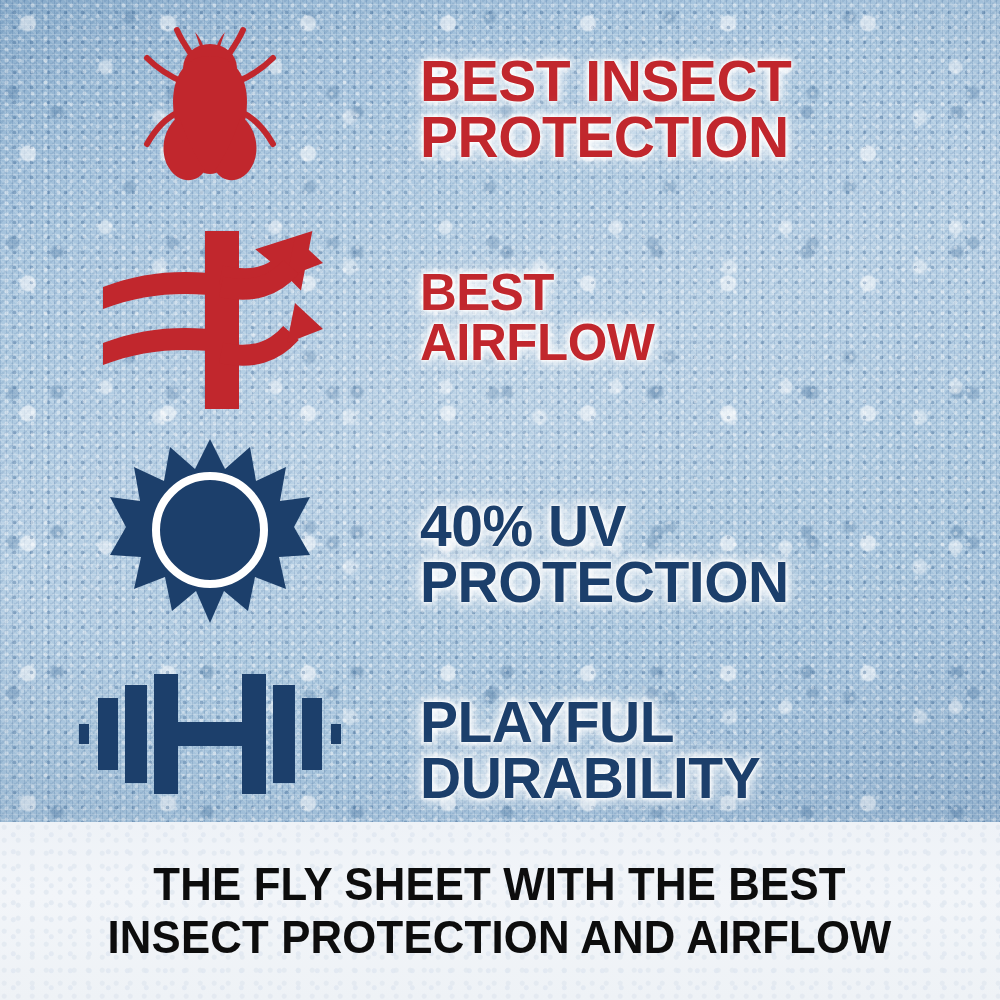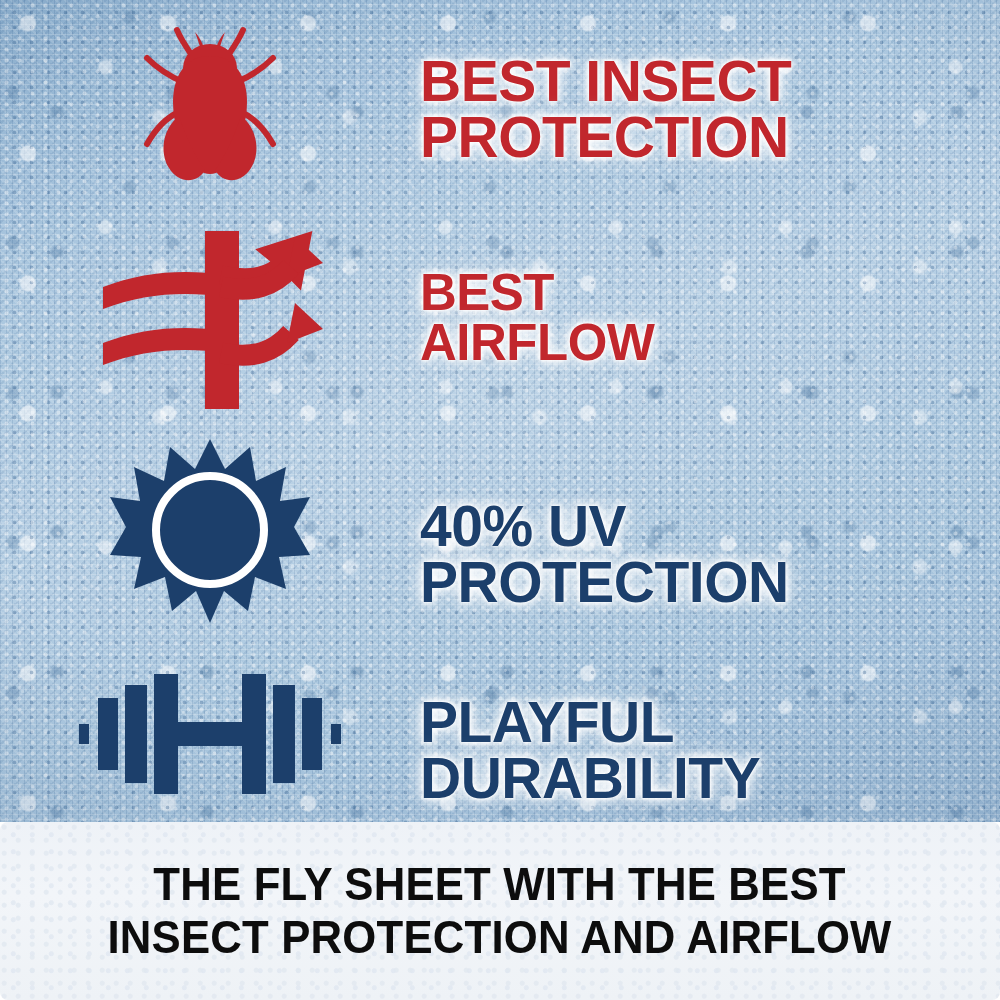--- a/index.html
+++ b/index.html
@@ -88,21 +88,21 @@
   .h4{font-size:57px;}
 
   
   .caption-band{
     position:absolute;left:0;top:822px;width:1000px;height:178px;
     background:
       radial-gradient(circle at 30% 40%, rgba(225,232,240,.8) 0 2px, rgba(225,232,240,0) 3px),
       radial-gradient(circle at 70% 75%, rgba(222,230,240,.7) 0 2px, rgba(222,230,240,0) 3px),
       linear-gradient(180deg,#eef2f7 0%, #f2f5f9 40%, #eef2f6 100%);
     background-size:14px 13px, 19px 17px, 100% 100%;
-    display:flex;flex-direction:column;align-items:center;justify-content:center;border-radius:8px;
+    display:flex;flex-direction:column;align-items:center;justify-content:center;
   }
   .caption{
     margin:0;text-align:center;color:#0d0d0d;
     font-family:"Liberation Sans Narrow","Liberation Sans", sans-serif;
     font-weight:bold;font-size:47px;line-height:1.12;
     letter-spacing:.2px;transform:scaleX(.93);transform-origin:center;
     white-space:nowrap;
   }
   .caption .cl{display:block;}
 

